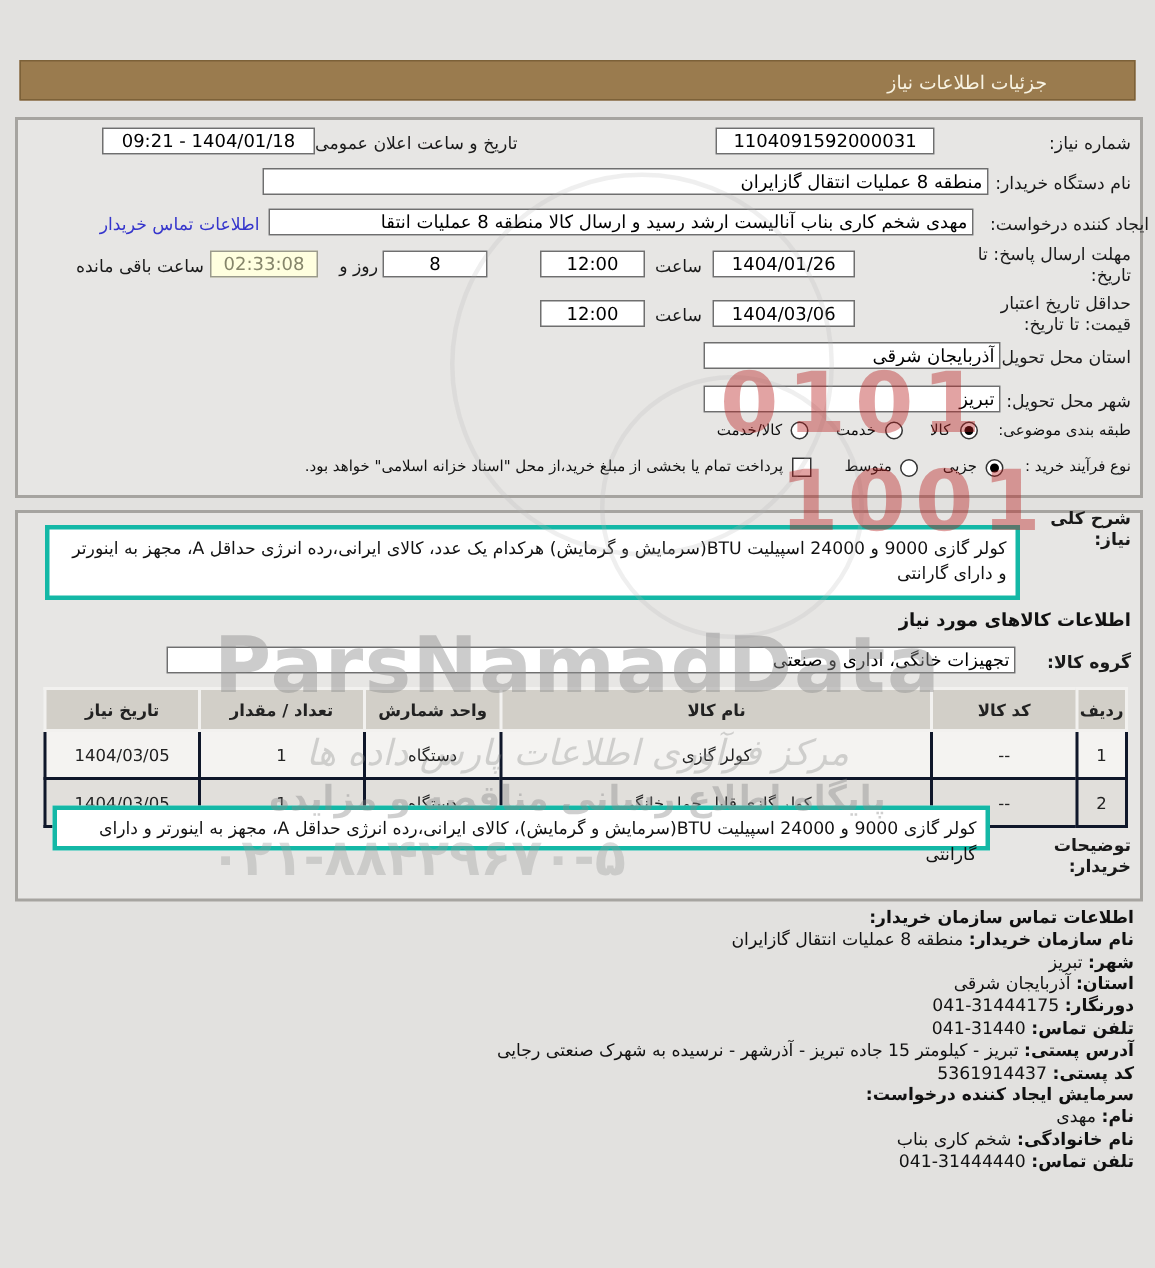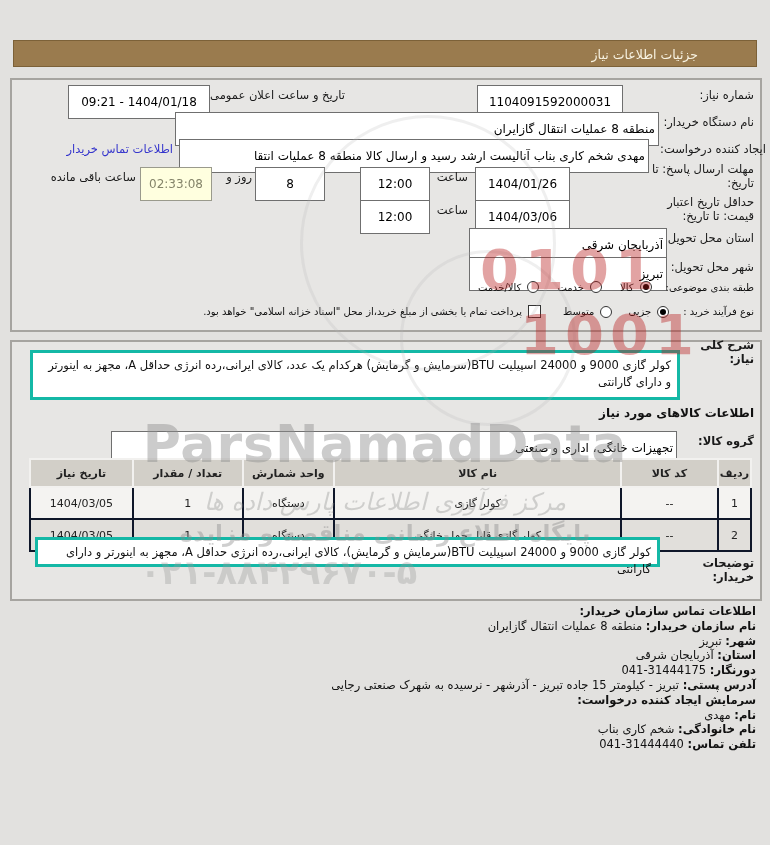--- a/index.html
+++ b/index.html
@@ -11,21 +11,21 @@
     color:#f8f3e2;font-size:12.5px;line-height:27px;text-align:right;padding-right:58px;box-sizing:border-box;z-index:2;}
 
   
   .panel{position:absolute;right:8px;left:10px;background:#e7e6e4;border:2px solid #a6a4a0;box-sizing:border-box;z-index:1;}
   .panel1{top:78px;height:254px;}
   .panel2{top:340px;height:261px;}
 
   .lbl{position:absolute;font-size:11.5px;color:#1a1a1a;text-align:right;white-space:nowrap;z-index:2;}
   .lbl.wrap{white-space:normal;line-height:14px;}
   .lbl.b{font-weight:bold;}
-  input.box{position:absolute;height:34px;border:1px solid #6f6f6f;background:#fff;
+  input.box{position:absolute;height:18px;border:1px solid #6f6f6f;background:#fff;
     font:12px "DejaVu Sans","Liberation Sans",sans-serif;padding:0 3px;box-sizing:border-box;z-index:2;}
   input.center{text-align:center;direction:ltr;}
   input.rtl{direction:rtl;text-align:right;}
   input.countdown{background:#ffffdf;color:#85856a;border:1px solid #9a9a8c;}
   .link{position:absolute;color:#3535cc;font-size:11.5px;white-space:nowrap;cursor:pointer;z-index:2;}
 
   .flexrow{position:absolute;display:flex;align-items:center;z-index:2;}
   .radio{display:inline-block;width:12px;height:12px;border-radius:50%;background:#fff;border:1px solid #333;position:relative;box-sizing:border-box;flex:0 0 auto;}
   .radio.checked::after{content:"";position:absolute;left:2px;top:2px;right:2px;bottom:2px;background:#000;border-radius:50%;}
   .checkbox{display:inline-block;width:13px;height:13px;background:#fff;border:1px solid #333;box-sizing:border-box;flex:0 0 auto;}
@@ -176,20 +176,22 @@
 
   <span class="lbl wrap b" style="top:556px;right:16px;width:64px;">توضیحات خریدار:</span>
   <div class="notebox" style="top:537px;right:110px;left:35px;height:30px;">کولر گازی 9000 و 24000 اسپیلیت BTU(سرمایش و گرمایش)، کالای ایرانی،رده انرژی حداقل A، مجهز به اینورتر و دارای گارانتی</div>
 
   <div class="contact">
     <div class="h">اطلاعات تماس سازمان خریدار:</div>
     <div><b>نام سازمان خریدار:</b> <span>منطقه 8 عملیات انتقال گازایران</span></div>
     <div><b>شهر:</b> <span>تبریز</span></div>
     <div><b>استان:</b> <span>آذربایجان شرقی</span></div>
     <div><b>دورنگار:</b> <span>31444175-041</span></div>
+    <div><b>تلفن تماس:</b> <span>31440-041</span></div>
     <div><b>آدرس پستی:</b> <span>تبریز - کیلومتر 15 جاده تبریز - آذرشهر - نرسیده به شهرک صنعتی رجایی</span></div>
+    <div><b>کد پستی:</b> <span>5361914437</span></div>
     <div class="h">سرمایش ایجاد کننده درخواست:</div>
     <div><b>نام:</b> <span>مهدی</span></div>
     <div><b>نام خانوادگی:</b> <span>شخم کاری بناب</span></div>
     <div><b>تلفن تماس:</b> <span>31444440-041</span></div>
   </div>
 
 </div>
 
 </body></html>

